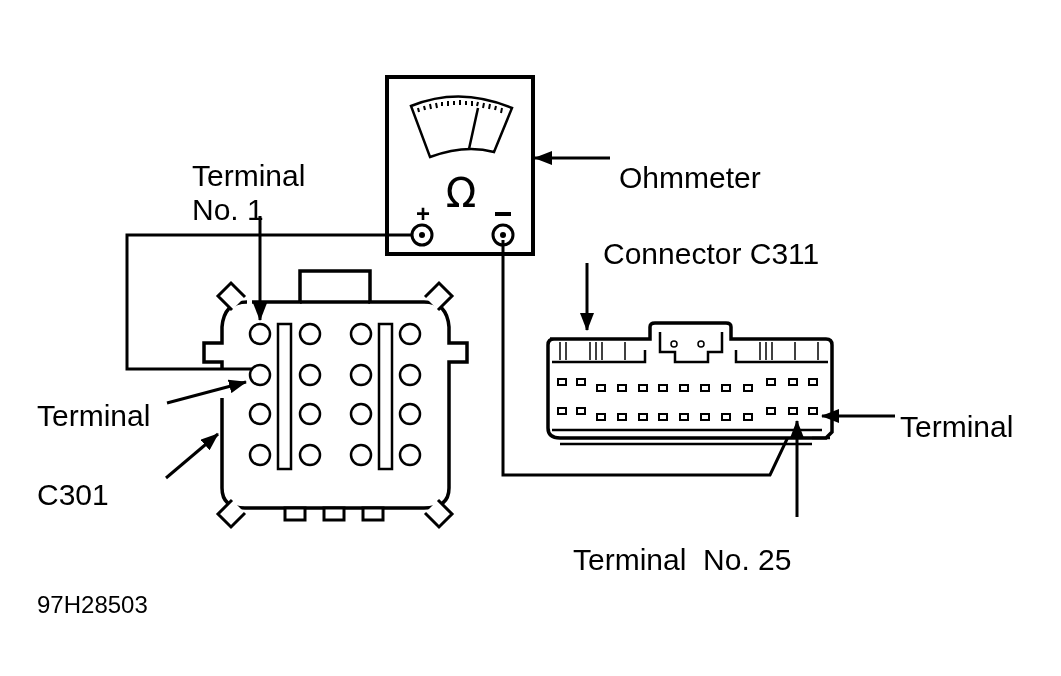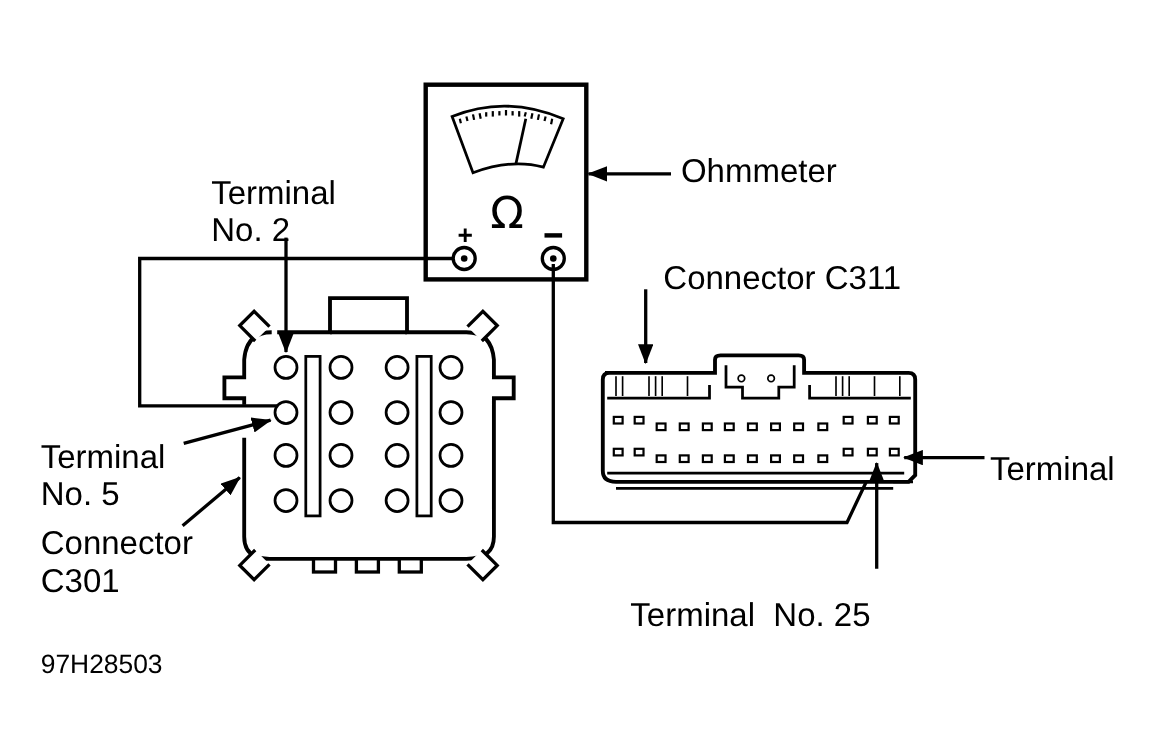--- a/index.html
+++ b/index.html
@@ -157,34 +157,32 @@
 
   <line x1="587" y1="263" x2="587" y2="330" stroke="#000" stroke-width="3" marker-end="url(#ahb)"></line>
 
   <line x1="895" y1="416" x2="822" y2="416" stroke="#000" stroke-width="3" marker-end="url(#ahb)"></line>
 
   <line x1="797" y1="517" x2="797" y2="421" stroke="#000" stroke-width="3" marker-end="url(#ahb)"></line>
 </svg>
 
 <div class="lbl" style="left:192px;top:146px;">
   <div>Terminal</div>
-  <div>No. 2</div>
+  <div>No. 1</div>
 </div>
 
-<div class="lbl" style="left:619px;top:126px;">Ohmmeter</div>
+<div class="lbl" style="left:619px;top:148px;">Ohmmeter</div>
 
 <div class="lbl" style="left:603px;top:224px;">Connector C311</div>
 
 <div class="lbl" style="left:37px;top:386px;">
   <div>Terminal</div>
-  <div>No. 5</div>
 </div>
 
 <div class="lbl" style="left:37px;top:465px;">
-  <div>Connector</div>
   <div>C301</div>
 </div>
 
 <div class="lbl" style="left:900px;top:397px;">
   <div>Terminal</div>
 </div>
 
 <div class="lbl" style="left:573px;top:530px;white-space:pre;">Terminal  No. 25</div>
 
 <div class="lbl small" style="left:37px;top:580px;">97H28503</div>

